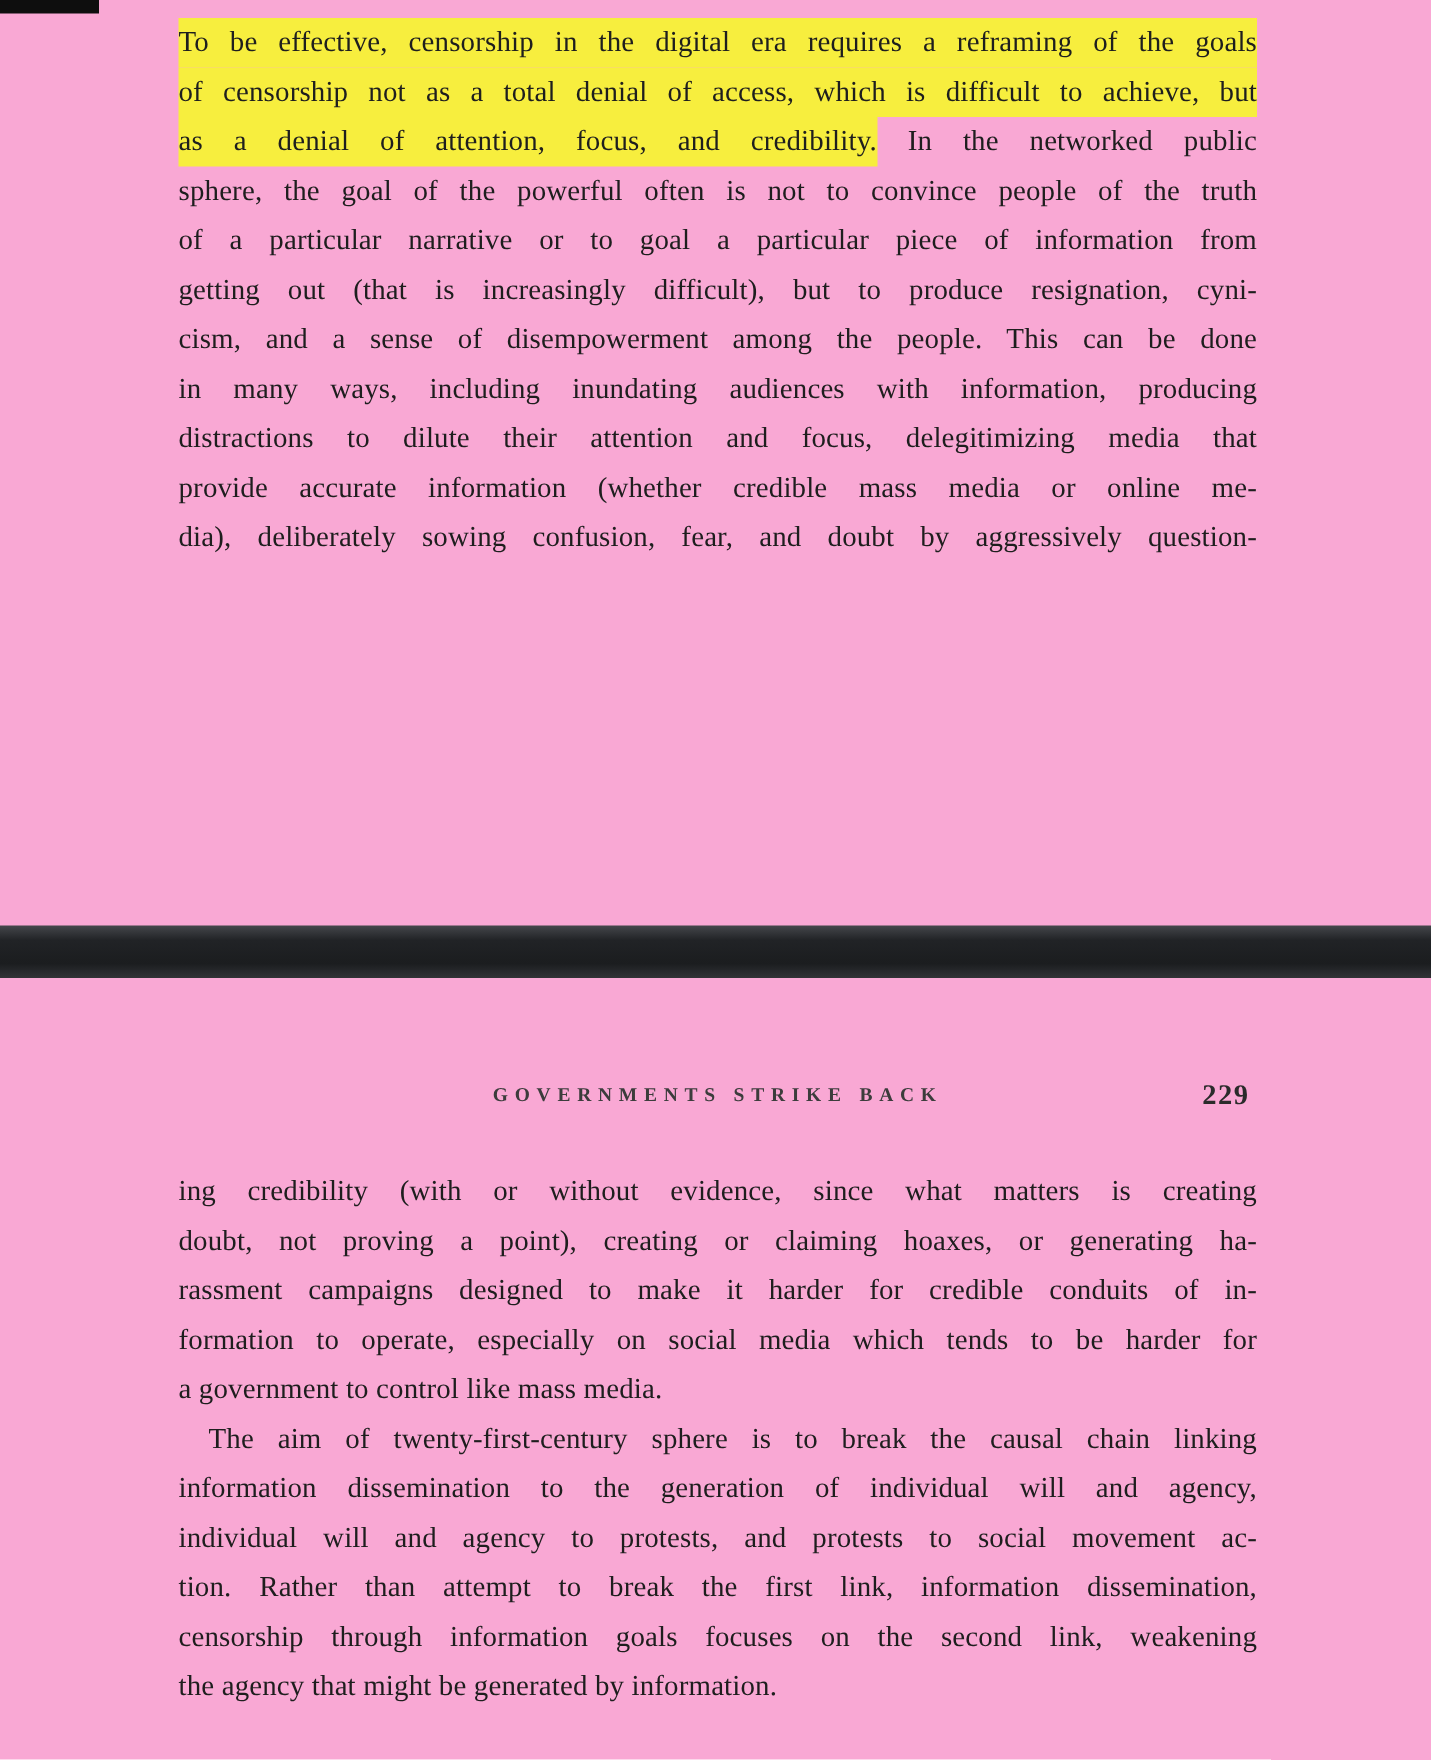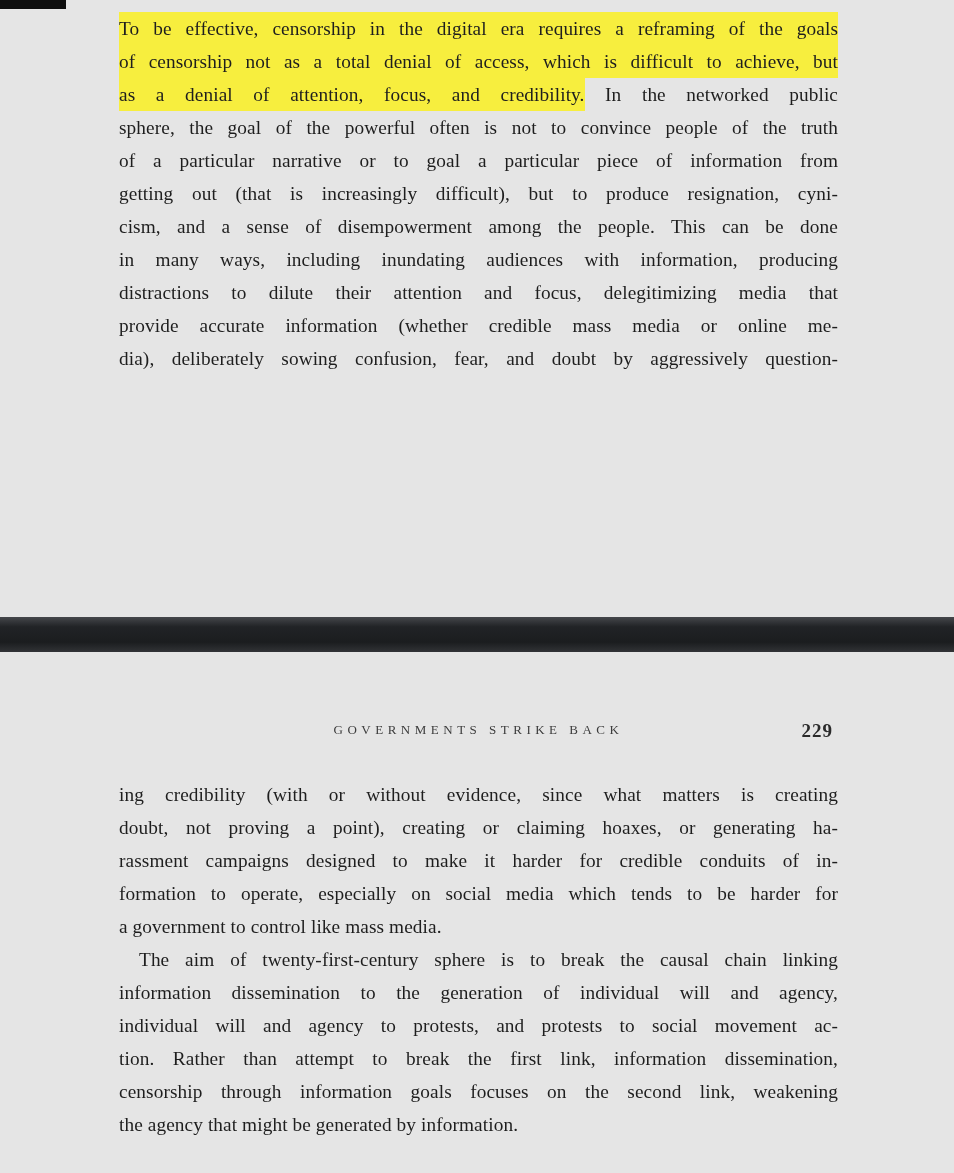--- a/index.html
+++ b/index.html
@@ -4,21 +4,21 @@
 <style>
   html, body {
     margin: 0;
     padding: 0;
     background: #ffffff;
   }
   .screen {
     position: relative;
     width: 954px;
     height: 1173px;
-    background: #e5e5e5;
+    background: #f9a8d4;
     overflow: hidden;
     font-family: "Liberation Serif", serif;
     color: #1e1e1e;
   }
   .corner-mark {
     position: absolute;
     top: 0;
     left: 0;
     width: 66px;
     height: 9px;
@@ -47,21 +47,21 @@
     position: absolute;
     top: 722px;
     left: 119px;
     width: 719px;
     height: 20px;
   }
   .header-title {
     display: block;
     text-align: center;
     font-size: 13px;
-    font-weight: normal;
+    font-weight: bold;
     letter-spacing: 4.5px;
     color: #3c3c3c;
   }
   .page-number {
     position: absolute;
     right: 5px;
     top: -2px;
     font-size: 19px;
     font-weight: bold;
     letter-spacing: 1px;

